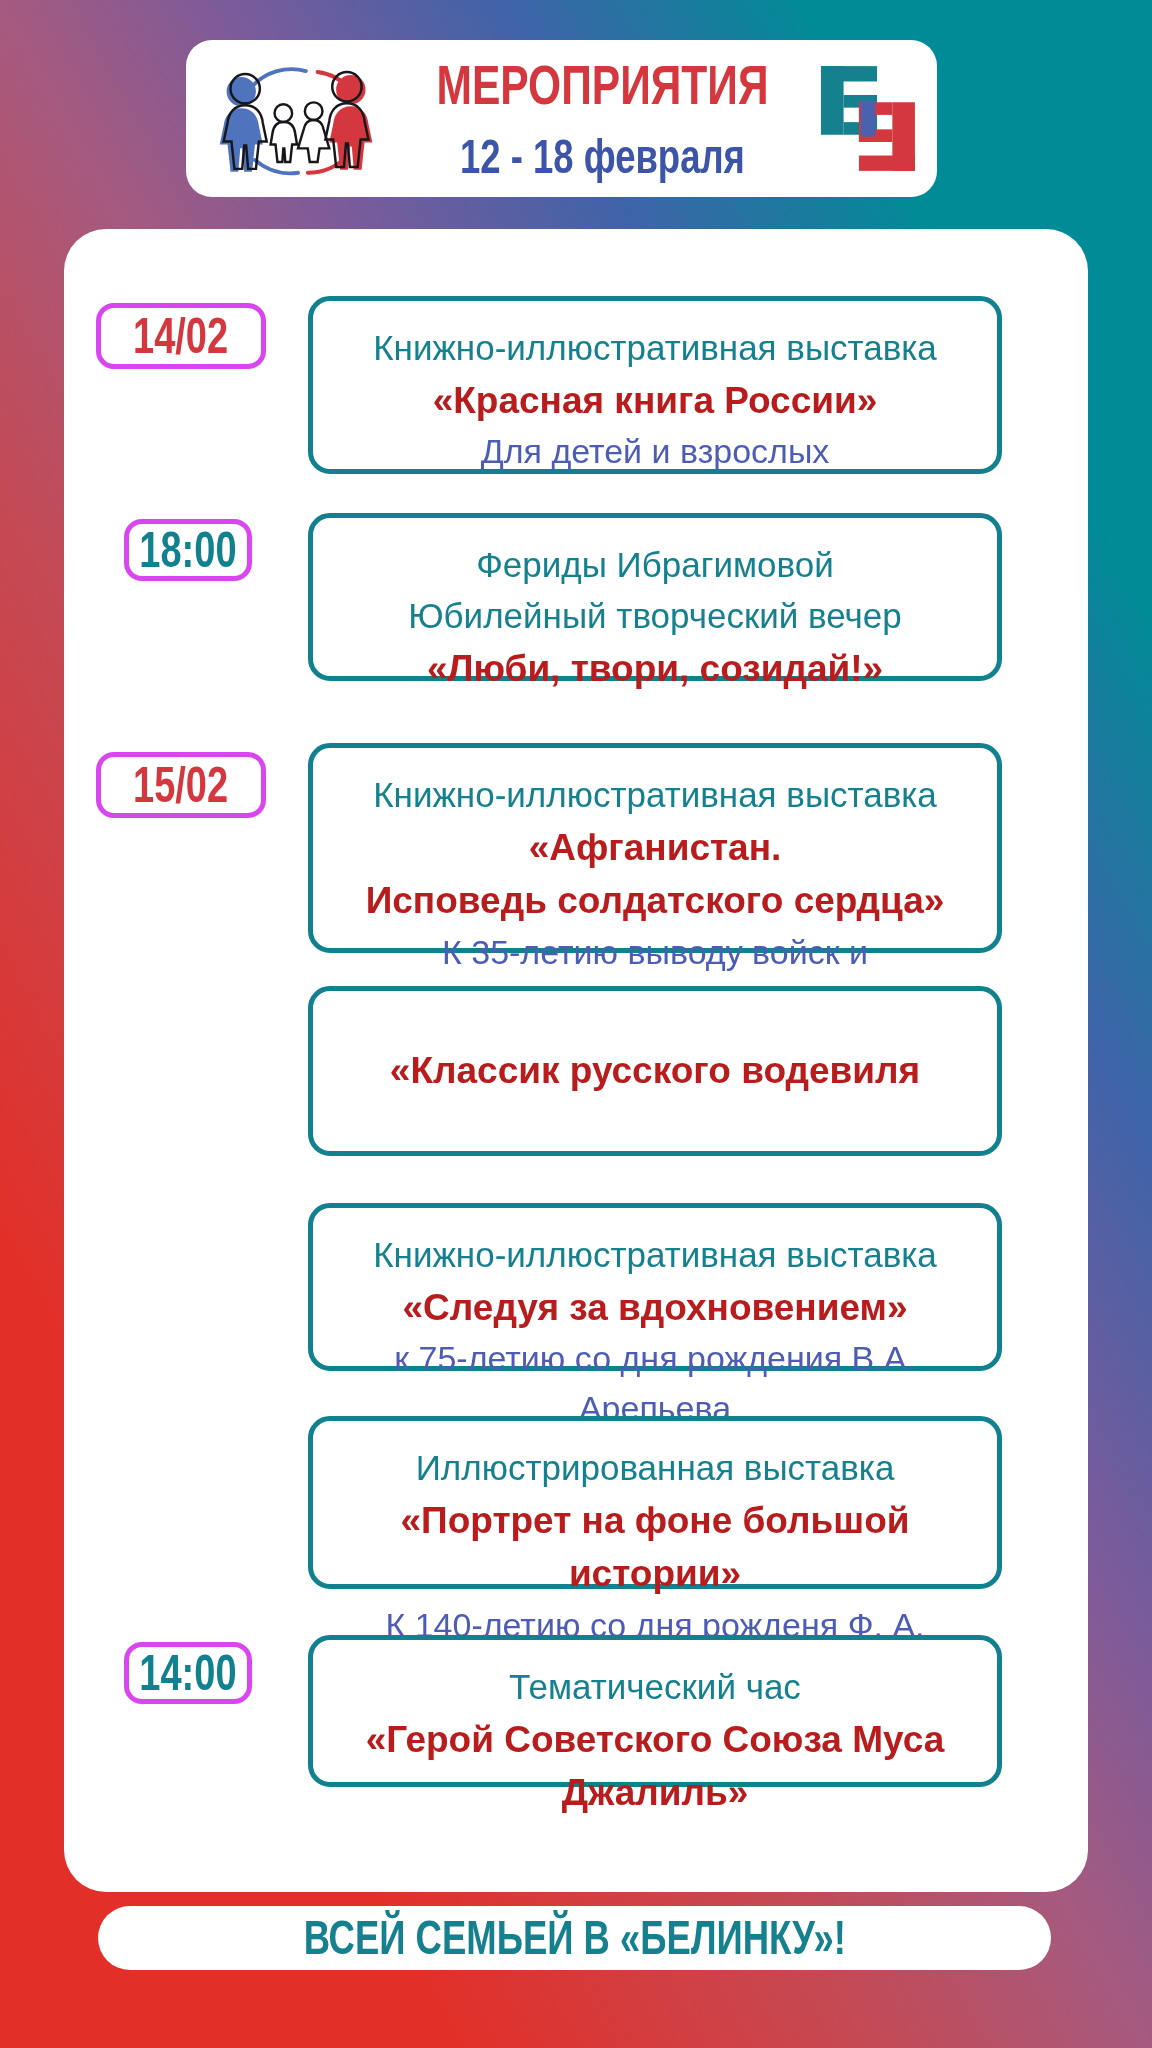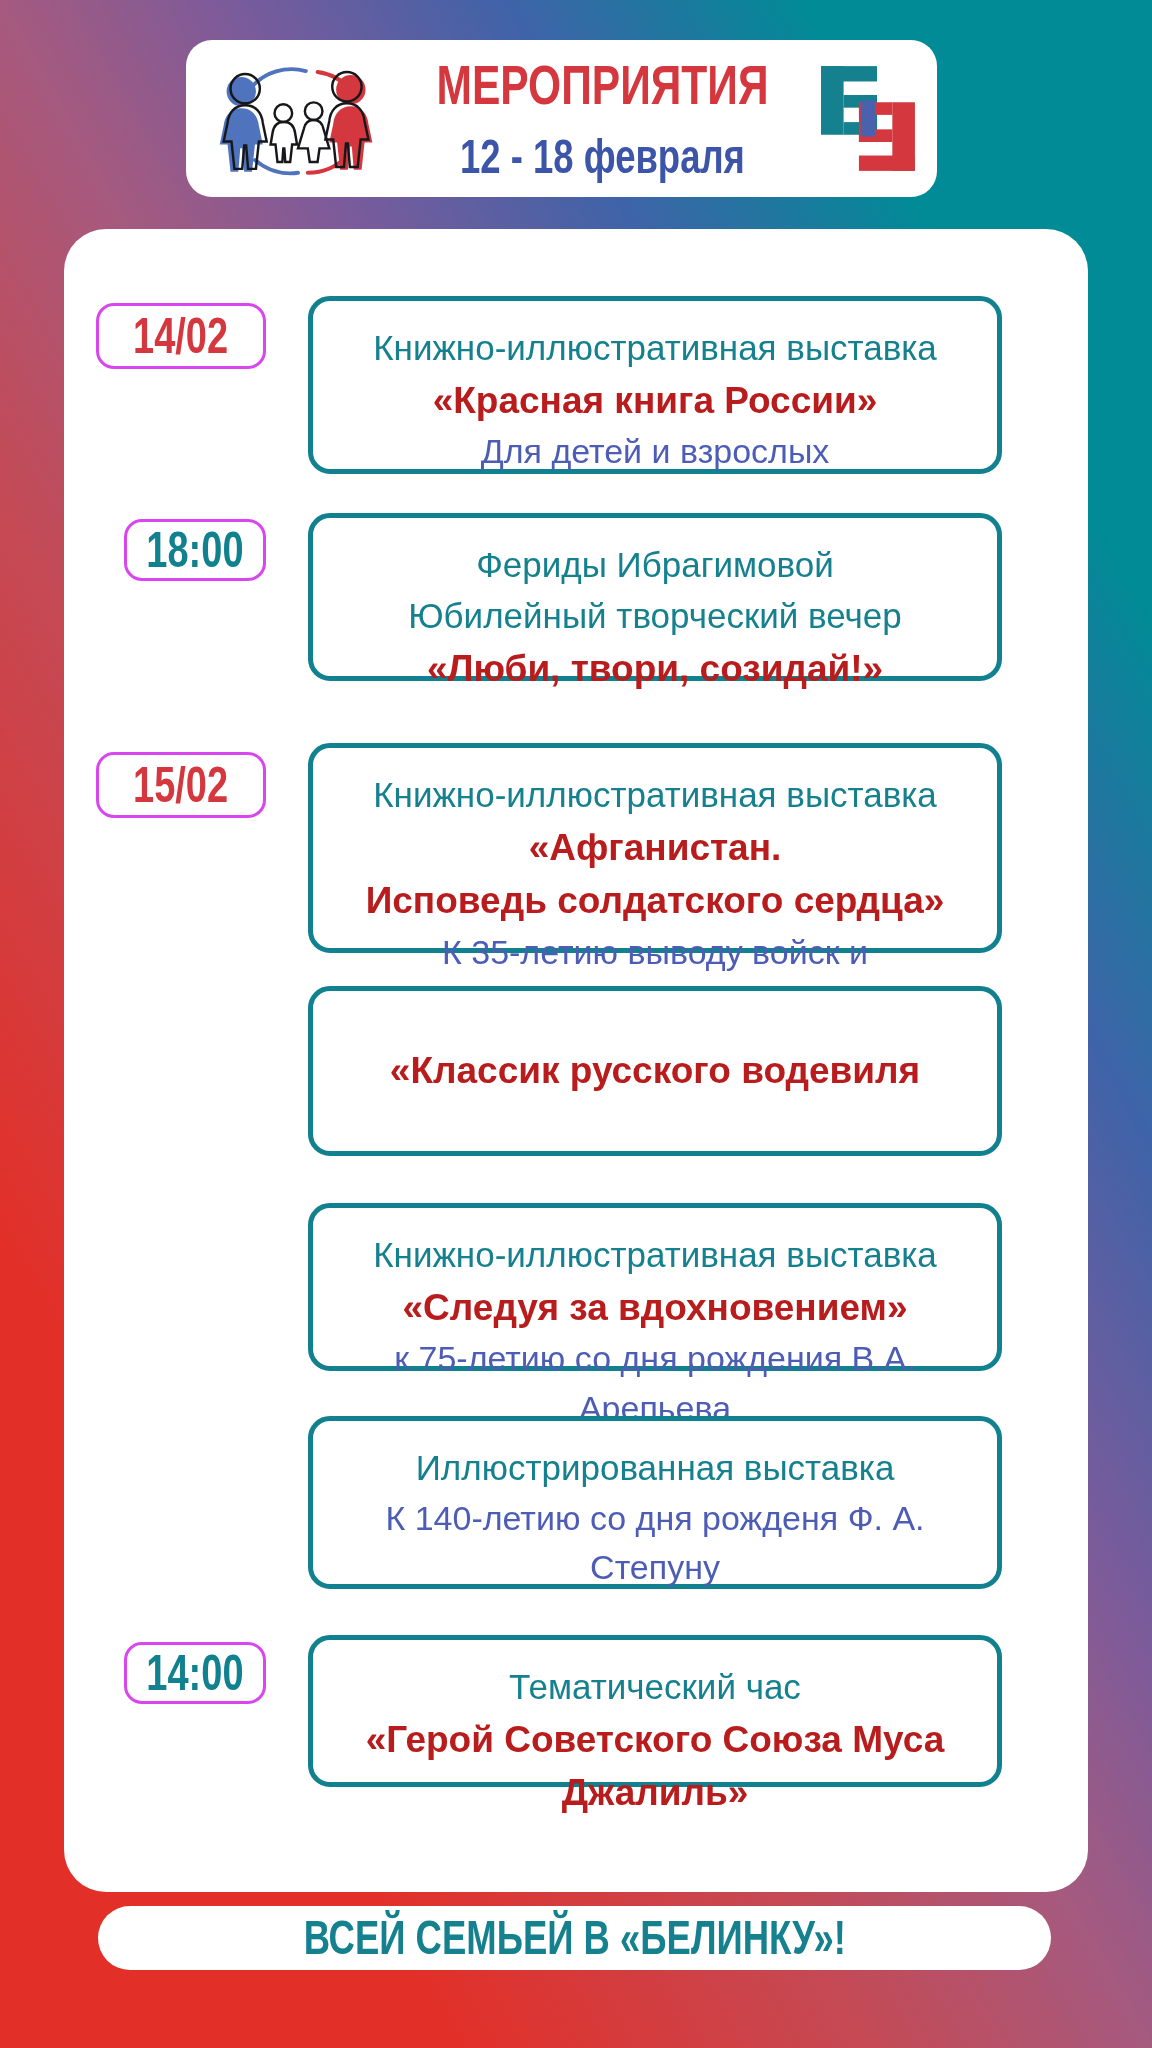--- a/index.html
+++ b/index.html
@@ -20,26 +20,26 @@
   .header-texts{display:flex;flex-direction:column;align-items:center;gap:20px;flex:1;}
   .cond{display:inline-block;transform:scaleX(.76);transform-origin:center;white-space:nowrap;}
   .hdr-title{font-size:56px;font-weight:bold;color:#d4383e;letter-spacing:0px;line-height:1;}
   .hdr-sub{font-size:48px;font-weight:bold;color:#3c55a9;line-height:1;}
   
   .panel{
     left:64px;top:229px;width:1024px;height:1663px;border-radius:42px;
   }
   .event-row{position:absolute;left:0;width:100%;}
   .badge{
-    position:absolute;background:#fff;border:3px solid #d946ef;border-radius:18px;
+    position:absolute;background:#fff;border:5px solid #d946ef;border-radius:18px;
     display:flex;align-items:center;justify-content:center;box-sizing:border-box;
     font-weight:bold;font-size:50px;line-height:1;
   }
   .badge.date{left:32px;width:170px;height:66px;color:#d4383e;}
-  .badge.time{left:60px;width:142px;height:62px;color:#11808f;}
+  .badge.time{left:60px;width:128px;height:62px;color:#11808f;}
   .event-card{
     position:absolute;left:244px;width:694px;background:#fff;
     border:5px solid #11808f;border-radius:22px;box-sizing:border-box;
     display:flex;flex-direction:column;align-items:center;justify-content:space-evenly;
     padding:14px 26px;text-align:center;
   }
   .seg{line-height:1.45;}
   .seg.teal{color:#15808e;font-size:35px;font-weight:normal;margin-top:8px;}
   .seg.red{color:#b91c1c;font-size:37px;font-weight:bold;}
   .seg.blue{color:#4d5cb5;font-size:34px;font-weight:normal;}
@@ -171,20 +171,23 @@
         <div class="seg blue">
           <div>к 75-летию со дня рождения В.А. Арепьева</div>
         </div>
       </div>
     </div>
     <div class="event-row" style="top: 1187px;">
       <div class="event-card" style="top: 0px; height: 173px;">
         <div class="seg teal">
           <div>Иллюстрированная выставка</div>
         </div>
+        <div class="seg red">
+          <div>«Портрет на фоне большой истории»</div>
+        </div>
         <div class="seg blue">
           <div>К 140-летию со дня рожденя Ф. А. Степуну</div>
         </div>
       </div>
     </div>
     <div class="event-row" style="top: 1406px;">
       <div class="badge time" style="top: 7px;">
         <span class="cond">14:00</span>
       </div>
       <div class="event-card" style="top: 0px; height: 152px;">

